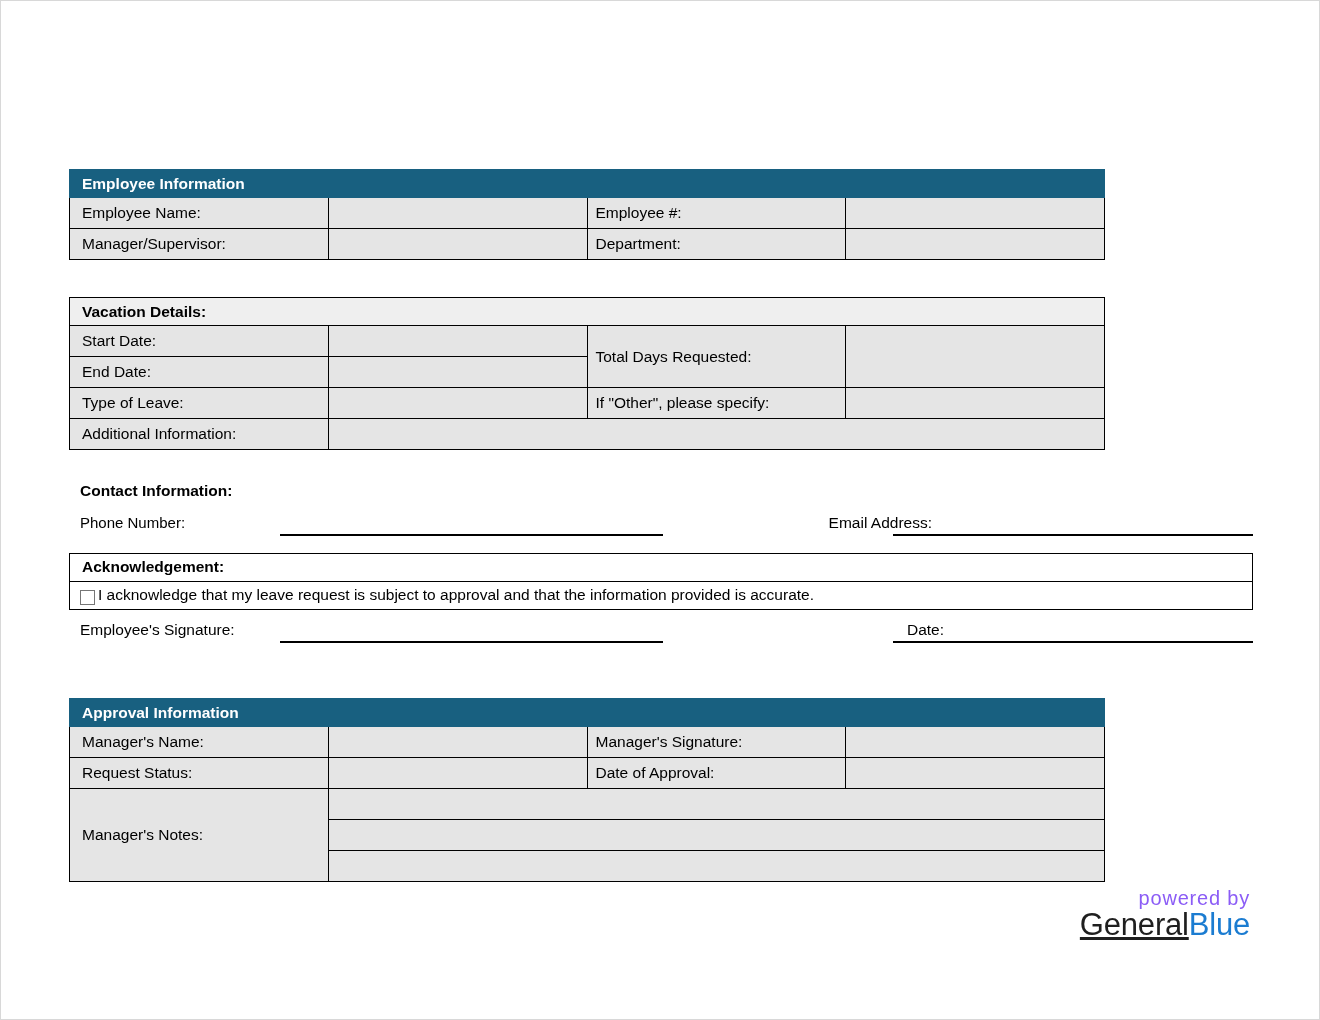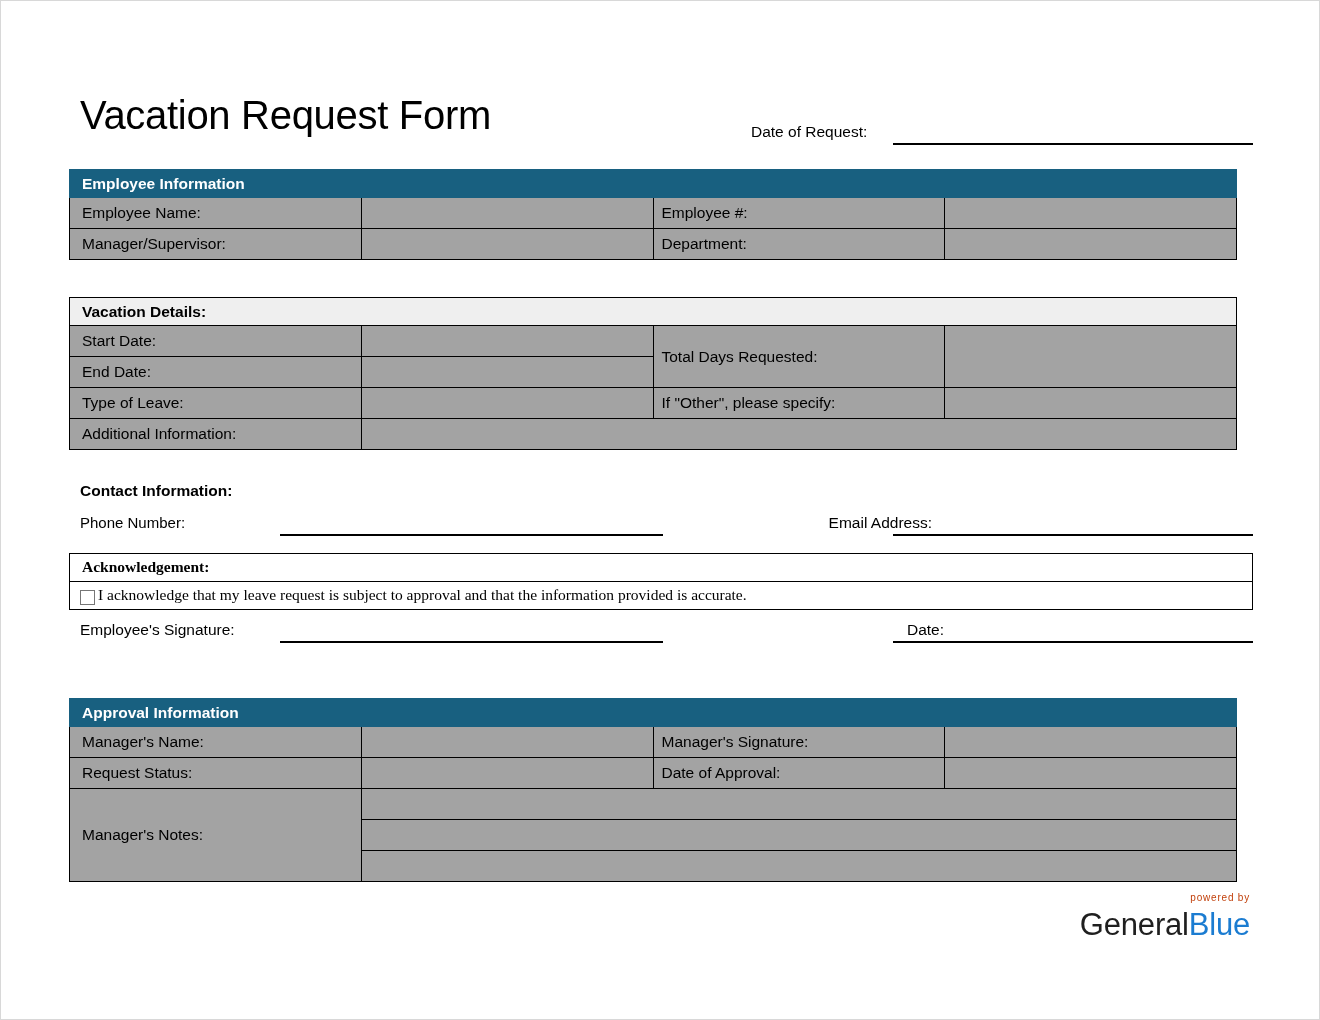--- a/index.html
+++ b/index.html
@@ -60,29 +60,29 @@
     left: 824px;
     top: 54px;
     width: 360px;
     border-bottom: 2px solid #000000;
   }
 
   
   table.form-table {
     border-collapse: collapse;
     table-layout: fixed;
-    width: 1168px;
+    width: 1036px;
     font-size: 15.5px;
   }
   table.form-table td {
     border: 1.6px solid #000000;
     height: 30px;
     padding: 0 8px;
     vertical-align: middle;
-    background: #a3a3a3;
+    background: #e5e5e5;
   }
   .band-head {
     background: #186080 !important;
     color: #ffffff;
     font-weight: bold;
     font-size: 15.5px;
     height: 27px !important;
     border-color: #186080 !important;
     padding-left: 12px !important;
   }
@@ -154,21 +154,20 @@
     width: 360px;
     border-bottom: 2px solid #000000;
   }
 
   
   .ack-box {
     width: 1184px;
     box-sizing: border-box;
     border: 1.6px solid #000000;
     font-size: 15.5px;
-    font-family: Liberation Serif, serif;
   }
   .ack-head {
     padding: 3px 12px 4px;
     font-weight: bold;
     border-bottom: 1.6px solid #000000;
     line-height: 20px;
   }
   .ack-row {
     display: flex;
     align-items: flex-end;
@@ -225,45 +224,40 @@
 
   
   .footer {
     position: absolute;
     right: 69px;
     top: 888px;
     text-align: right;
     width: 400px;
   }
   .powered {
-    font-size: 10px;
-    color: #c2410c;
+    font-size: 20px;
+    color: #8b5cf6;
     letter-spacing: 0.8px;
     line-height: 18px;
   }
   .brand {
     font-size: 31px;
     line-height: 36px;
     letter-spacing: -0.2px;
   }
-  .brand .b1 { color: #1f1f1f; }
+  .brand .b1 { color: #1f1f1f; text-decoration: underline; }
   .brand .b2 { color: #1b7cd1; }
 </style>
 </head>
 <body>
 
 <div class="page">
 
   <div class="sheet">
 
-    <div class="title-row">
-      <div class="form-title">Vacation Request Form</div>
-      <div class="dor-label">Date of Request:</div>
-      <div class="dor-line"></div>
-    </div>
 
     <div style="height:168px;"></div>
 
     <table class="form-table">
       <tbody>
           <tr>
         <td class="band-head" colspan="4">Employee Information</td>
       </tr>
       <tr>
         <td class="c1 lbl-left">Employee Name:</td>

